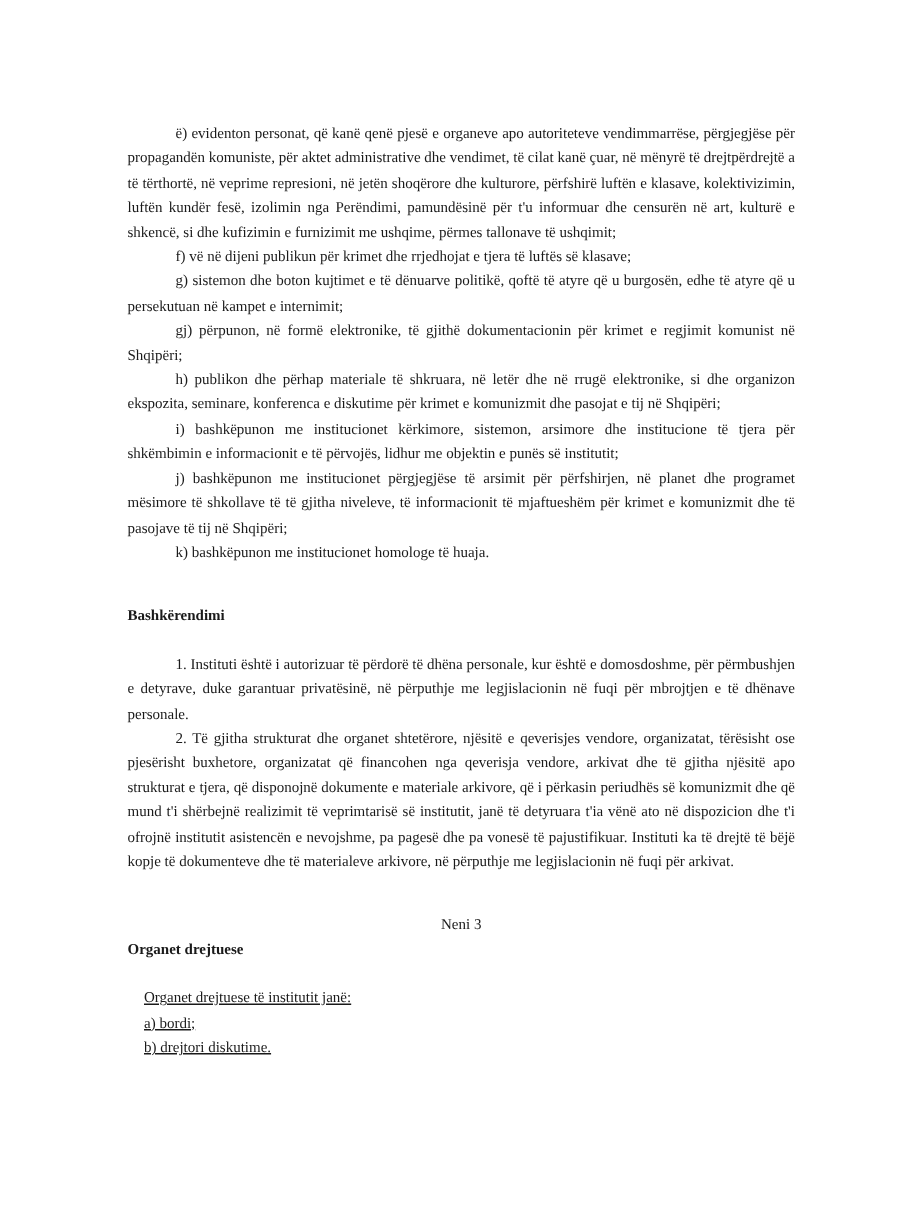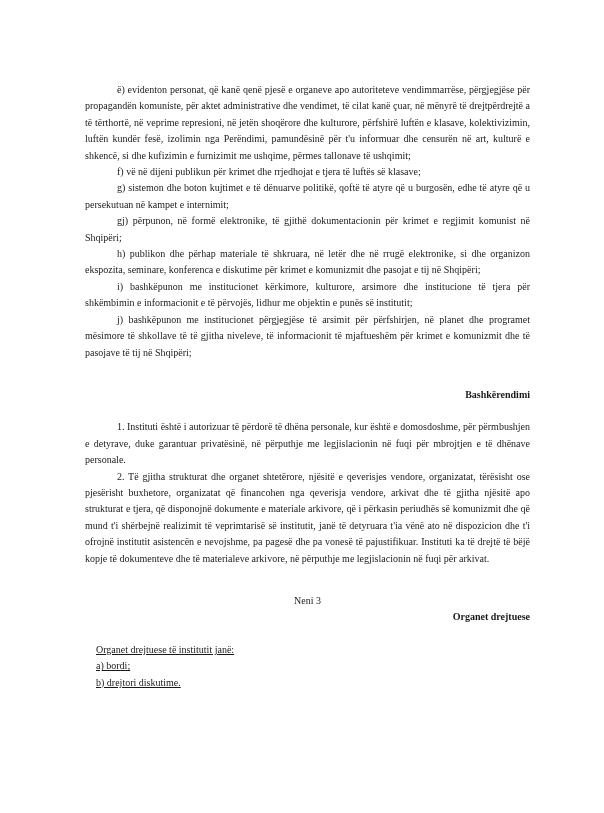--- a/index.html
+++ b/index.html
@@ -23,40 +23,41 @@
       text-indent: 32px;
     }
     .gap1 { height: 16px; }
     .gap-small { height: 10px; }
     .heading-num {
       text-align: center;
       margin: 0;
       font-weight: normal;
     }
     .heading-title {
-      text-align: right;
+      text-align: left;
       margin: 0;
       font-weight: bold;
     }
     .list-line { margin: 0; text-indent: 0; }
     .indent-block { padding-left: 11px; text-decoration: underline; }
   </style>
 </head>
 <body>
 
 <div class="page">
 
   <div>
     <p class="para">ë) evidenton personat, që kanë qenë pjesë e organeve apo autoriteteve vendimmarrëse, përgjegjëse për propagandën komuniste, për aktet administrative dhe vendimet, të cilat kanë çuar, në mënyrë të drejtpërdrejtë a të tërthortë, në veprime represioni, në jetën shoqërore dhe kulturore, përfshirë luftën e klasave, kolektivizimin, luftën kundër fesë, izolimin nga Perëndimi, pamundësinë për t'u informuar dhe censurën në art, kulturë e shkencë, si dhe kufizimin e furnizimit me ushqime, përmes tallonave të ushqimit;</p>
     <p class="para">f) vë në dijeni publikun për krimet dhe rrjedhojat e tjera të luftës së klasave;</p>
     <p class="para">g) sistemon dhe boton kujtimet e të dënuarve politikë, qoftë të atyre që u burgosën, edhe të atyre që u persekutuan në kampet e internimit;</p>
     <p class="para">gj) përpunon, në formë elektronike, të gjithë dokumentacionin për krimet e regjimit komunist në Shqipëri;</p>
     <p class="para">h) publikon dhe përhap materiale të shkruara, në letër dhe në rrugë elektronike, si dhe organizon ekspozita, seminare, konferenca e diskutime për krimet e komunizmit dhe pasojat e tij në Shqipëri;</p>
-    <p class="para">i) bashkëpunon me institucionet kërkimore, kulturore, arsimore dhe institucione të tjera për shkëmbimin e informacionit e të përvojës, lidhur me objektin e punës së institutit;</p>
+    <p class="para">i) bashkëpunon me institucionet kërkimore, sistemon, arsimore dhe institucione të tjera për shkëmbimin e informacionit e të përvojës, lidhur me objektin e punës së institutit;</p>
     <p class="para">j) bashkëpunon me institucionet përgjegjëse të arsimit për përfshirjen, në planet dhe programet mësimore të shkollave të të gjitha niveleve, të informacionit të mjaftueshëm për krimet e komunizmit dhe të pasojave të tij në Shqipëri;</p>
+    <p class="para">k) bashkëpunon me institucionet homologe të huaja.</p>
   </div>
 
   <div class="gap1"></div>
   <div class="gap-small"></div>
 
   <div>
     <p class="heading-title">Bashkërendimi</p>
     <div class="gap1"></div>
     <p class="para">1. Instituti është i autorizuar të përdorë të dhëna personale, kur është e domosdoshme, për përmbushjen e detyrave, duke garantuar privatësinë, në përputhje me legjislacionin në fuqi për mbrojtjen e të dhënave personale.</p>
     <p class="para">2. Të gjitha strukturat dhe organet shtetërore, njësitë e qeverisjes vendore, organizatat, tërësisht ose pjesërisht buxhetore, organizatat që financohen nga qeverisja vendore, arkivat dhe të gjitha njësitë apo strukturat e tjera, që disponojnë dokumente e materiale arkivore, që i përkasin periudhës së komunizmit dhe që mund t'i shërbejnë realizimit të veprimtarisë së institutit, janë të detyruara t'ia vënë ato në dispozicion dhe t'i ofrojnë institutit asistencën e nevojshme, pa pagesë dhe pa vonesë të pajustifikuar. Instituti ka të drejtë të bëjë kopje të dokumenteve dhe të materialeve arkivore, në përputhje me legjislacionin në fuqi për arkivat.</p>

